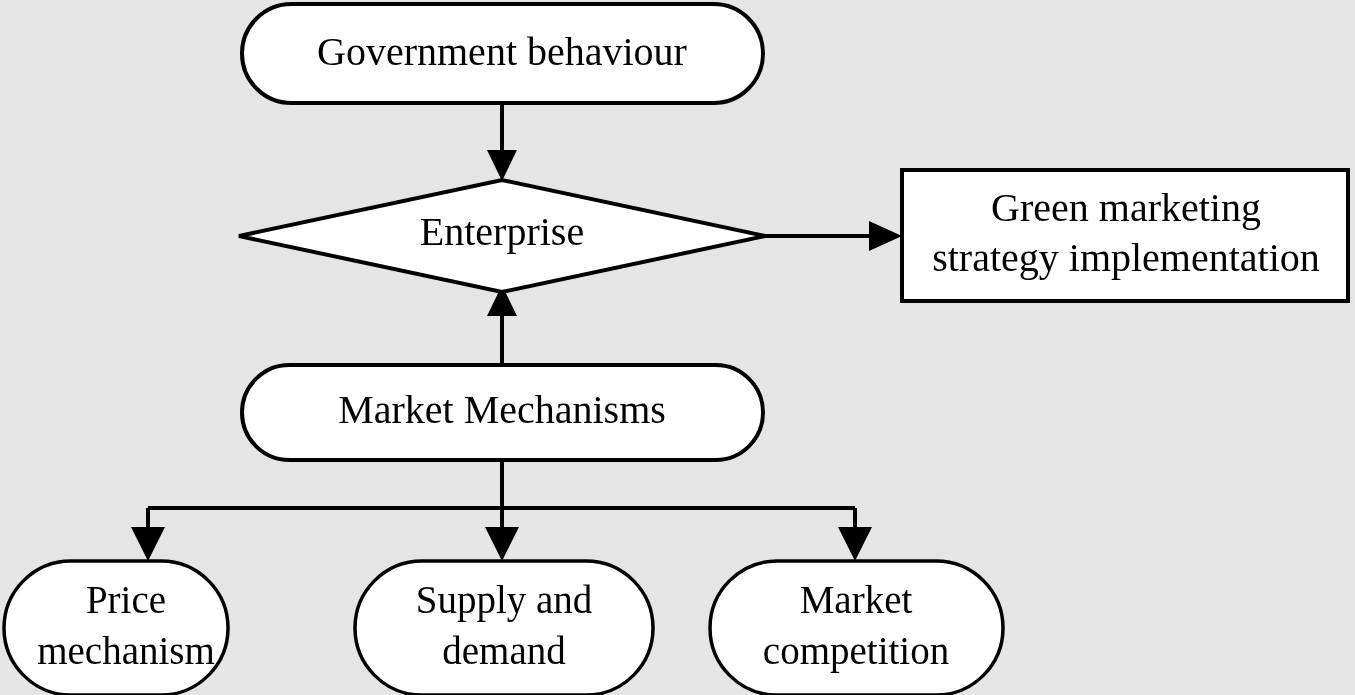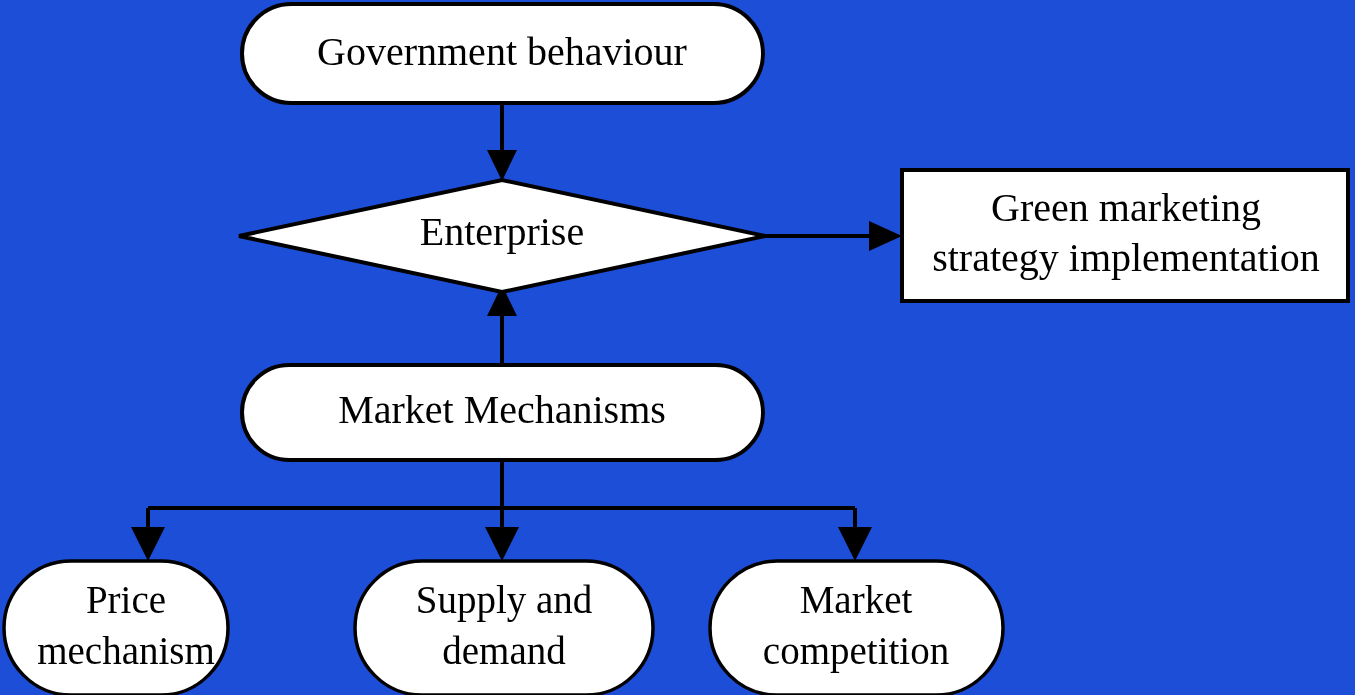--- a/index.html
+++ b/index.html
@@ -7,21 +7,21 @@
     padding: 0;
     background: #ffffff;
   }
   body {
     font-family: "Liberation Serif", serif;
   }
   #diagram-root {
     position: relative;
     width: 1355px;
     height: 695px;
-    background: #1d4ed8;
+    background: #e5e5e5;
     overflow: hidden;
   }
   #flow-svg {
     display: block;
     width: 1355px;
     height: 695px;
   }
   .node-shape {
     fill: #ffffff;
     stroke: #000000;

